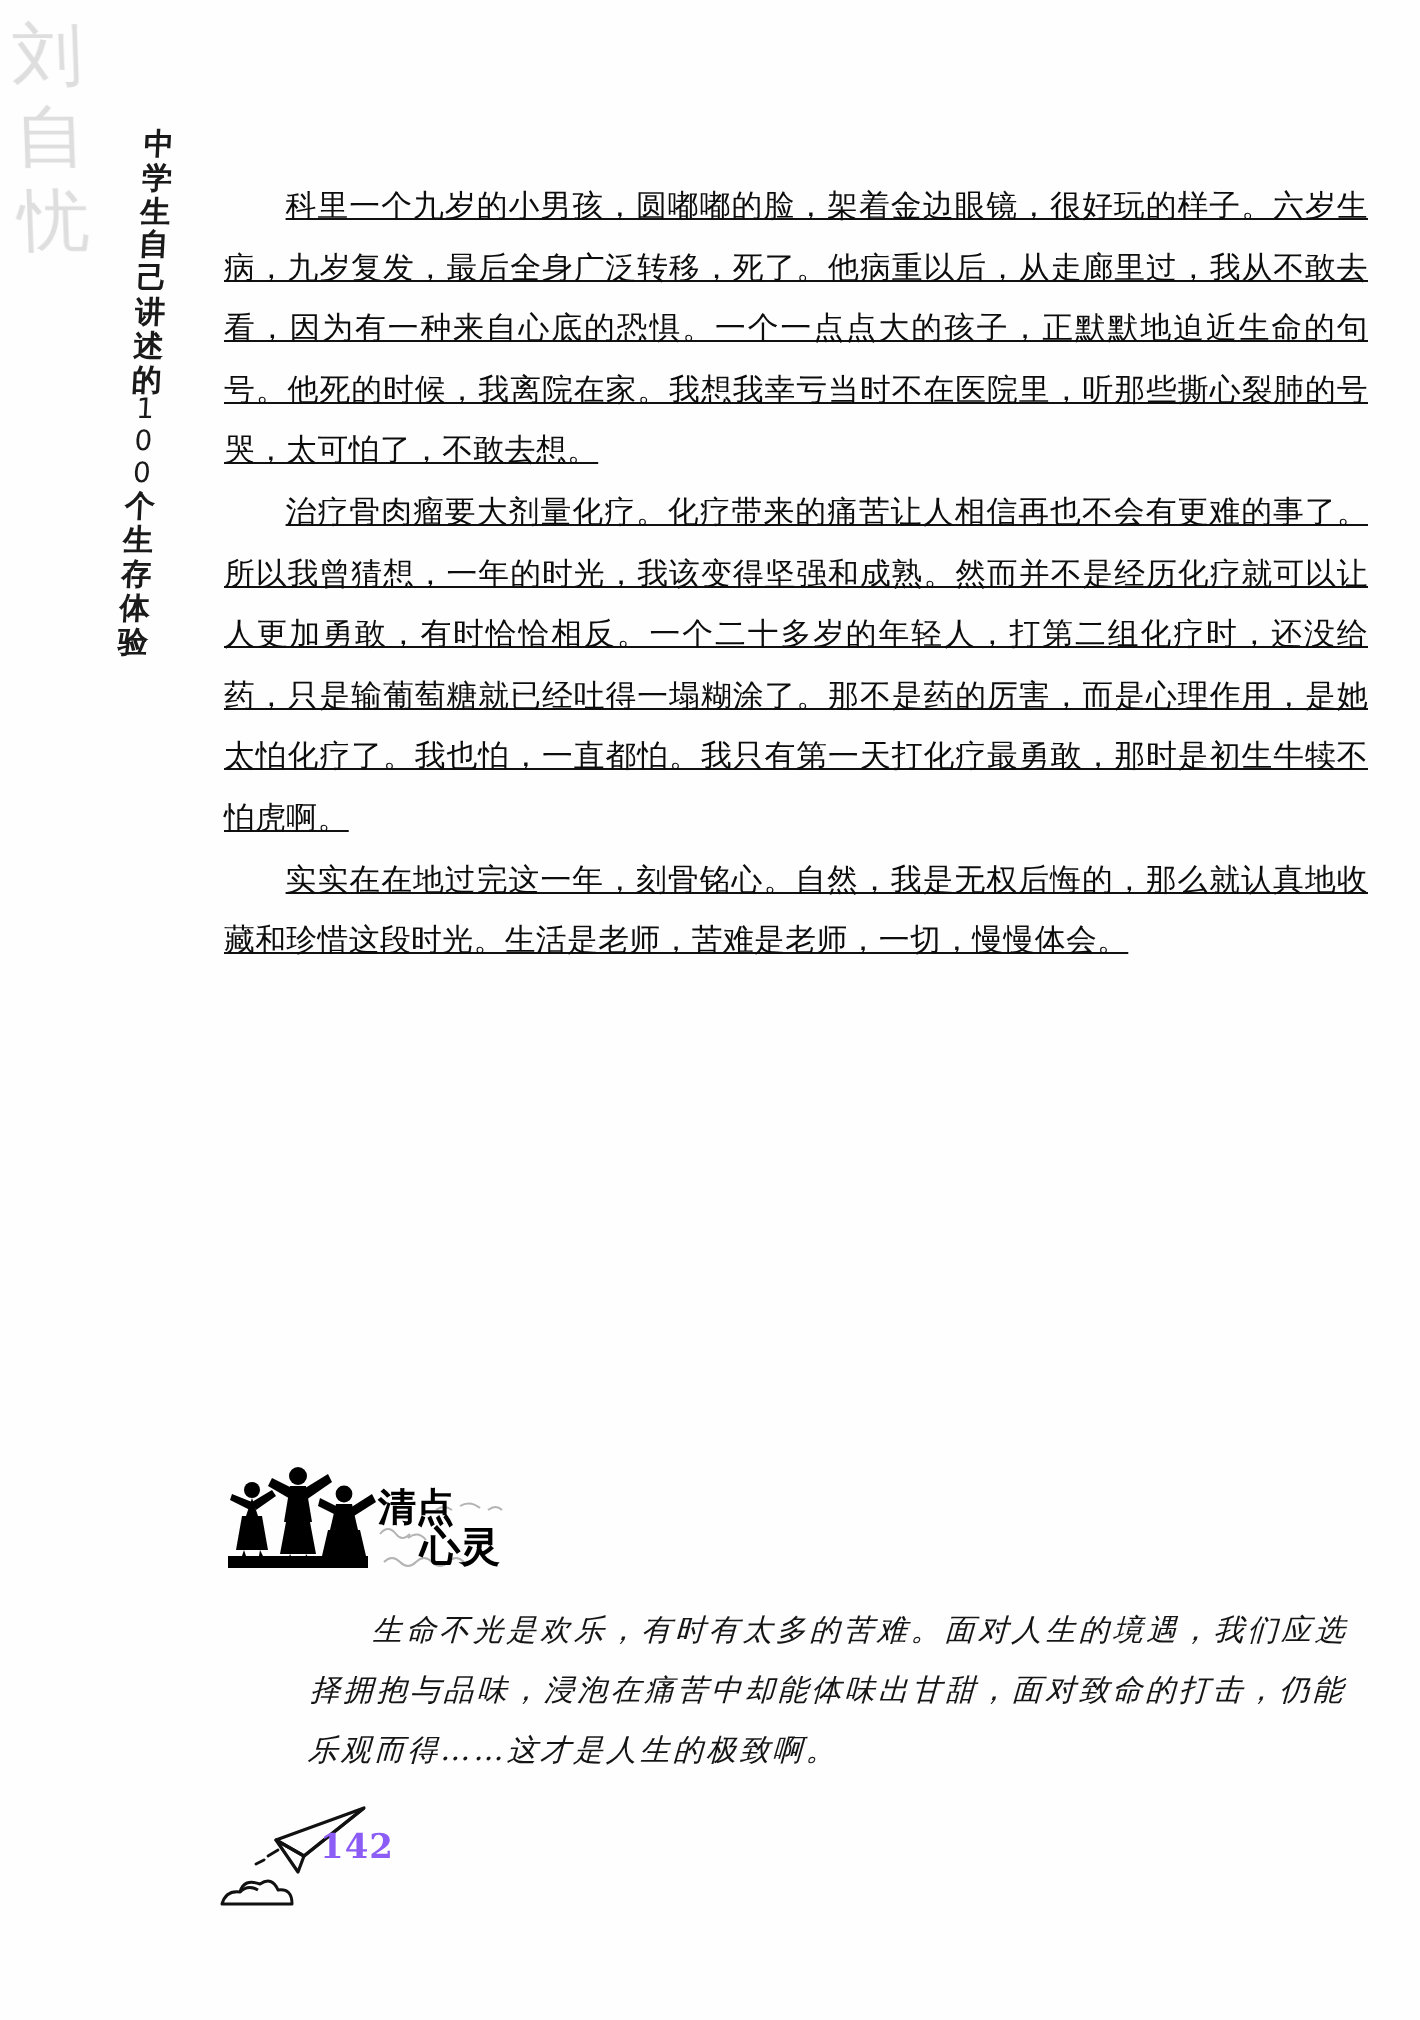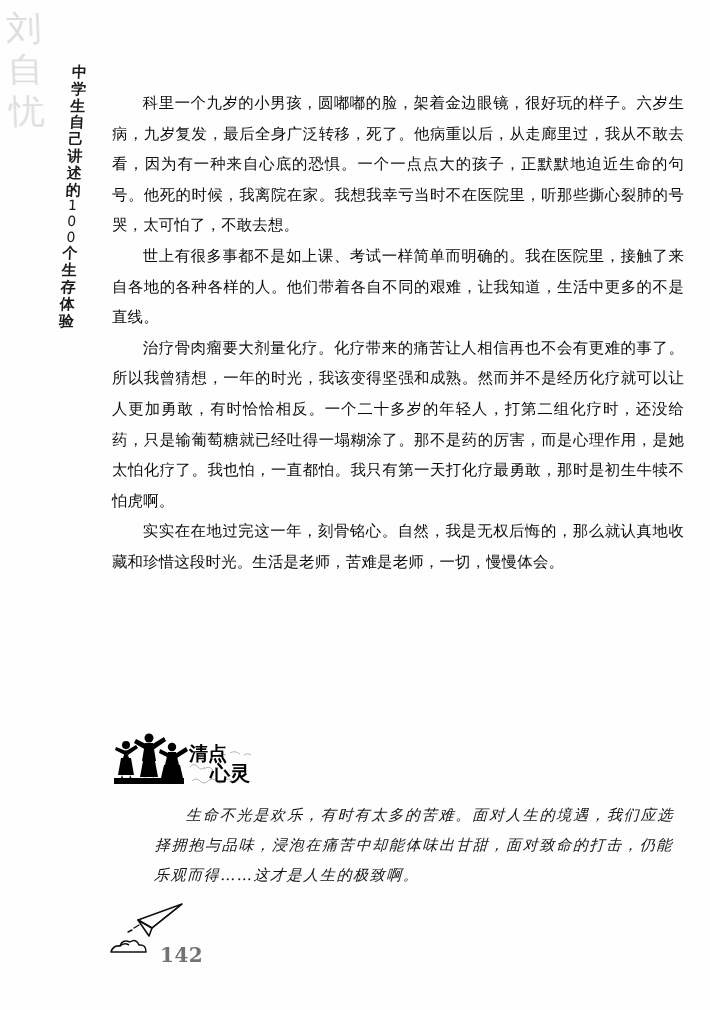--- a/index.html
+++ b/index.html
@@ -66,20 +66,21 @@
     transform: scaleX(1.05) skewX(2deg);
     word-break: break-all;
   }
 
   
   #body-column {
     position: absolute;
     left: 112px;
     top: 88px;
     width: 572px;
+    text-decoration: underline;
   }
   .para {
     font-family: "DejaVu Sans", "Liberation Sans", sans-serif;
     font-size: 15.4px;
     line-height: 30.6px;
     text-align: justify;
     text-align-last: left;
     text-indent: 2em;
     margin: 0 0 0 0;
     color: #0d0d0d;
@@ -127,25 +128,25 @@
     height: 66px;
   }
   #page-footer svg {
     position: absolute;
     left: 0;
     top: 0;
   }
   #folio {
     position: absolute;
     left: 52px;
-    top: 45px;
+    top: 16px;
     font-family: "DejaVu Serif", "Liberation Serif", serif;
-    font-size: 20px;
+    font-size: 17px;
     font-weight: 700;
-    color: #737373;
+    color: #8b5cf6;
     letter-spacing: 0.5px;
   }
 </style>
 </head>
 <body>
 
 <div id="page">
 
   <div id="bleed-watermark">刘自忧</div>
 
@@ -163,21 +164,20 @@
     <span class="lat">0</span>
     <span>个</span>
     <span>生</span>
     <span>存</span>
     <span>体</span>
     <span>验</span>
   </div>
 
   <div id="body-column">
     <p class="para">科里一个九岁的小男孩，圆嘟嘟的脸，架着金边眼镜，很好玩的样子。六岁生病，九岁复发，最后全身广泛转移，死了。他病重以后，从走廊里过，我从不敢去看，因为有一种来自心底的恐惧。一个一点点大的孩子，正默默地迫近生命的句号。他死的时候，我离院在家。我想我幸亏当时不在医院里，听那些撕心裂肺的号哭，太可怕了，不敢去想。</p>
-    <p class="para">世上有很多事都不是如上课、考试一样简单而明确的。我在医院里，接触了来自各地的各种各样的人。他们带着各自不同的艰难，让我知道，生活中更多的不是直线。</p>
     <p class="para">治疗骨肉瘤要大剂量化疗。化疗带来的痛苦让人相信再也不会有更难的事了。所以我曾猜想，一年的时光，我该变得坚强和成熟。然而并不是经历化疗就可以让人更加勇敢，有时恰恰相反。一个二十多岁的年轻人，打第二组化疗时，还没给药，只是输葡萄糖就已经吐得一塌糊涂了。那不是药的厉害，而是心理作用，是她太怕化疗了。我也怕，一直都怕。我只有第一天打化疗最勇敢，那时是初生牛犊不怕虎啊。</p>
     <p class="para">实实在在地过完这一年，刻骨铭心。自然，我是无权后悔的，那么就认真地收藏和珍惜这段时光。生活是老师，苦难是老师，一切，慢慢体会。</p>
   </div>
 
   <div id="section-logo">
     <svg width="166" height="58" viewBox="0 0 166 58" xmlns="http://www.w3.org/2000/svg">
 
       <rect x="2" y="47" width="70" height="6" fill="#000"></rect>
 
       <g fill="#000">

